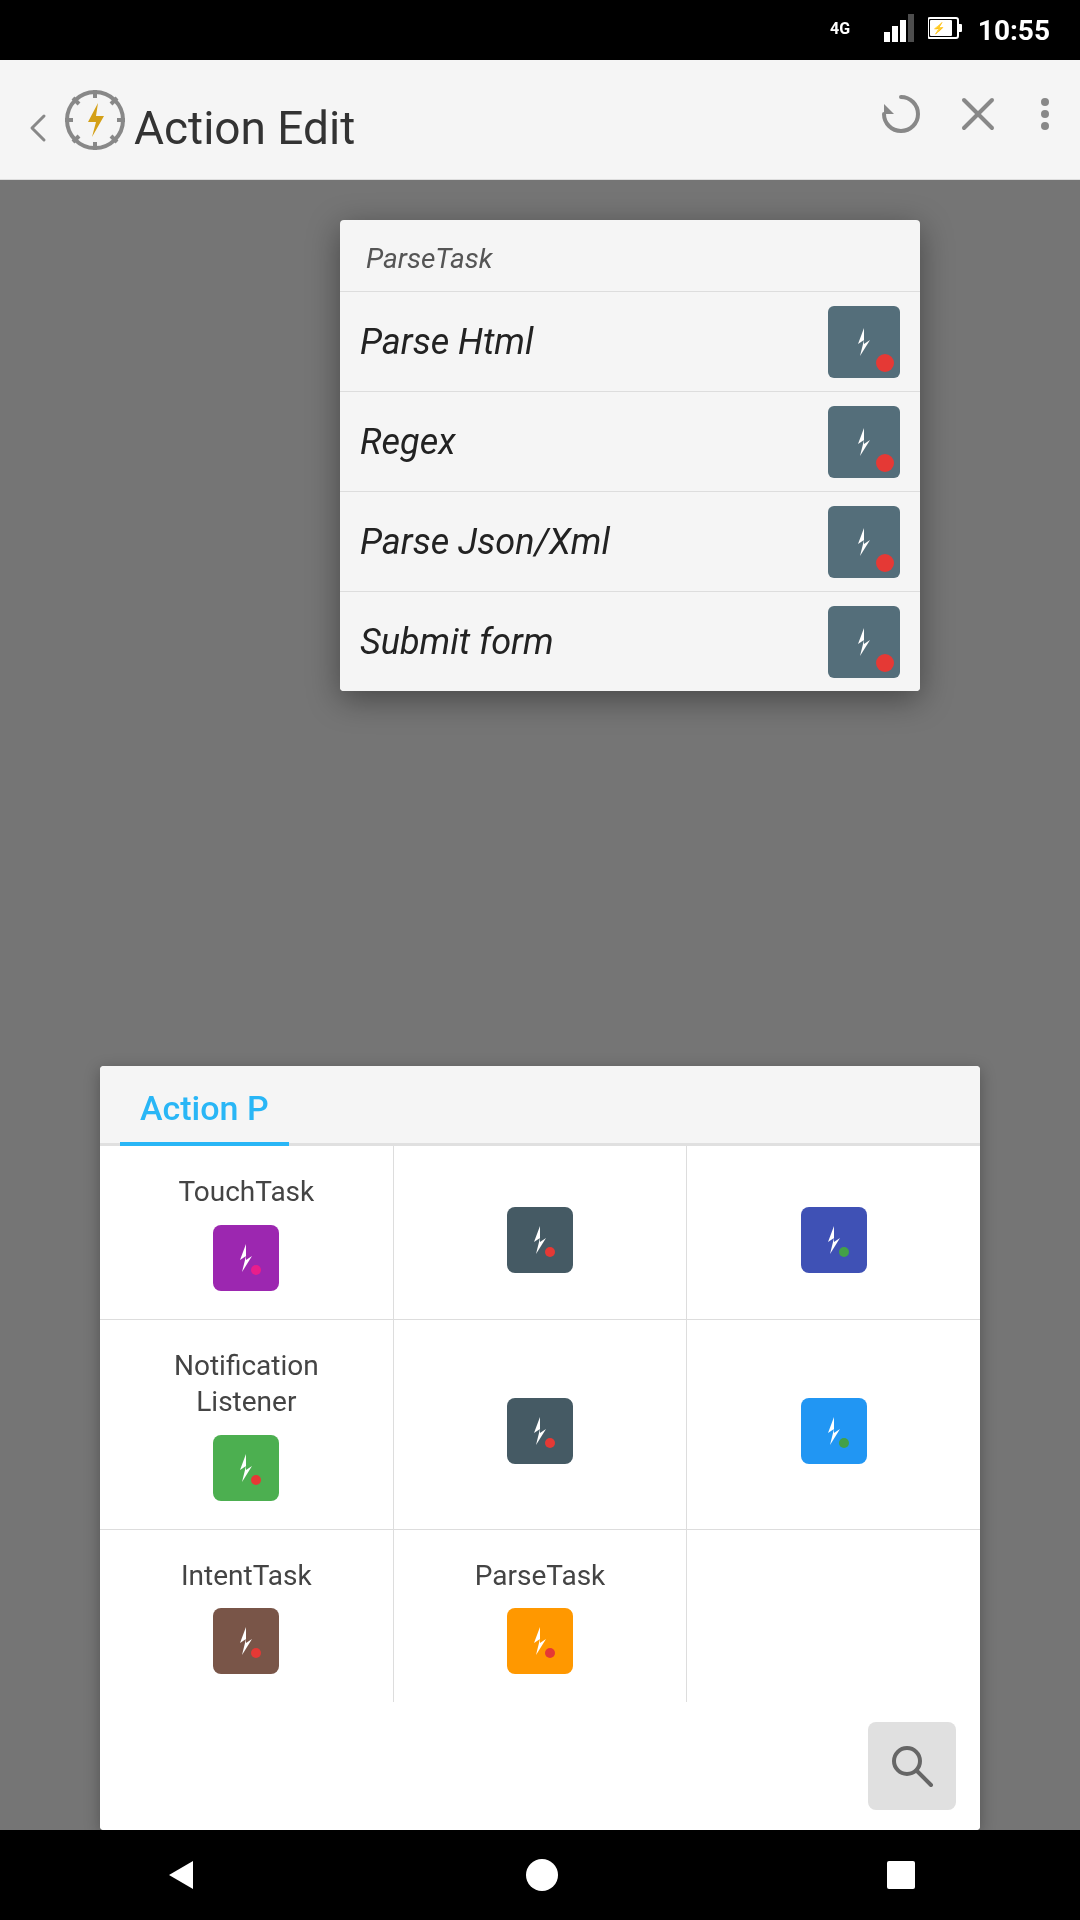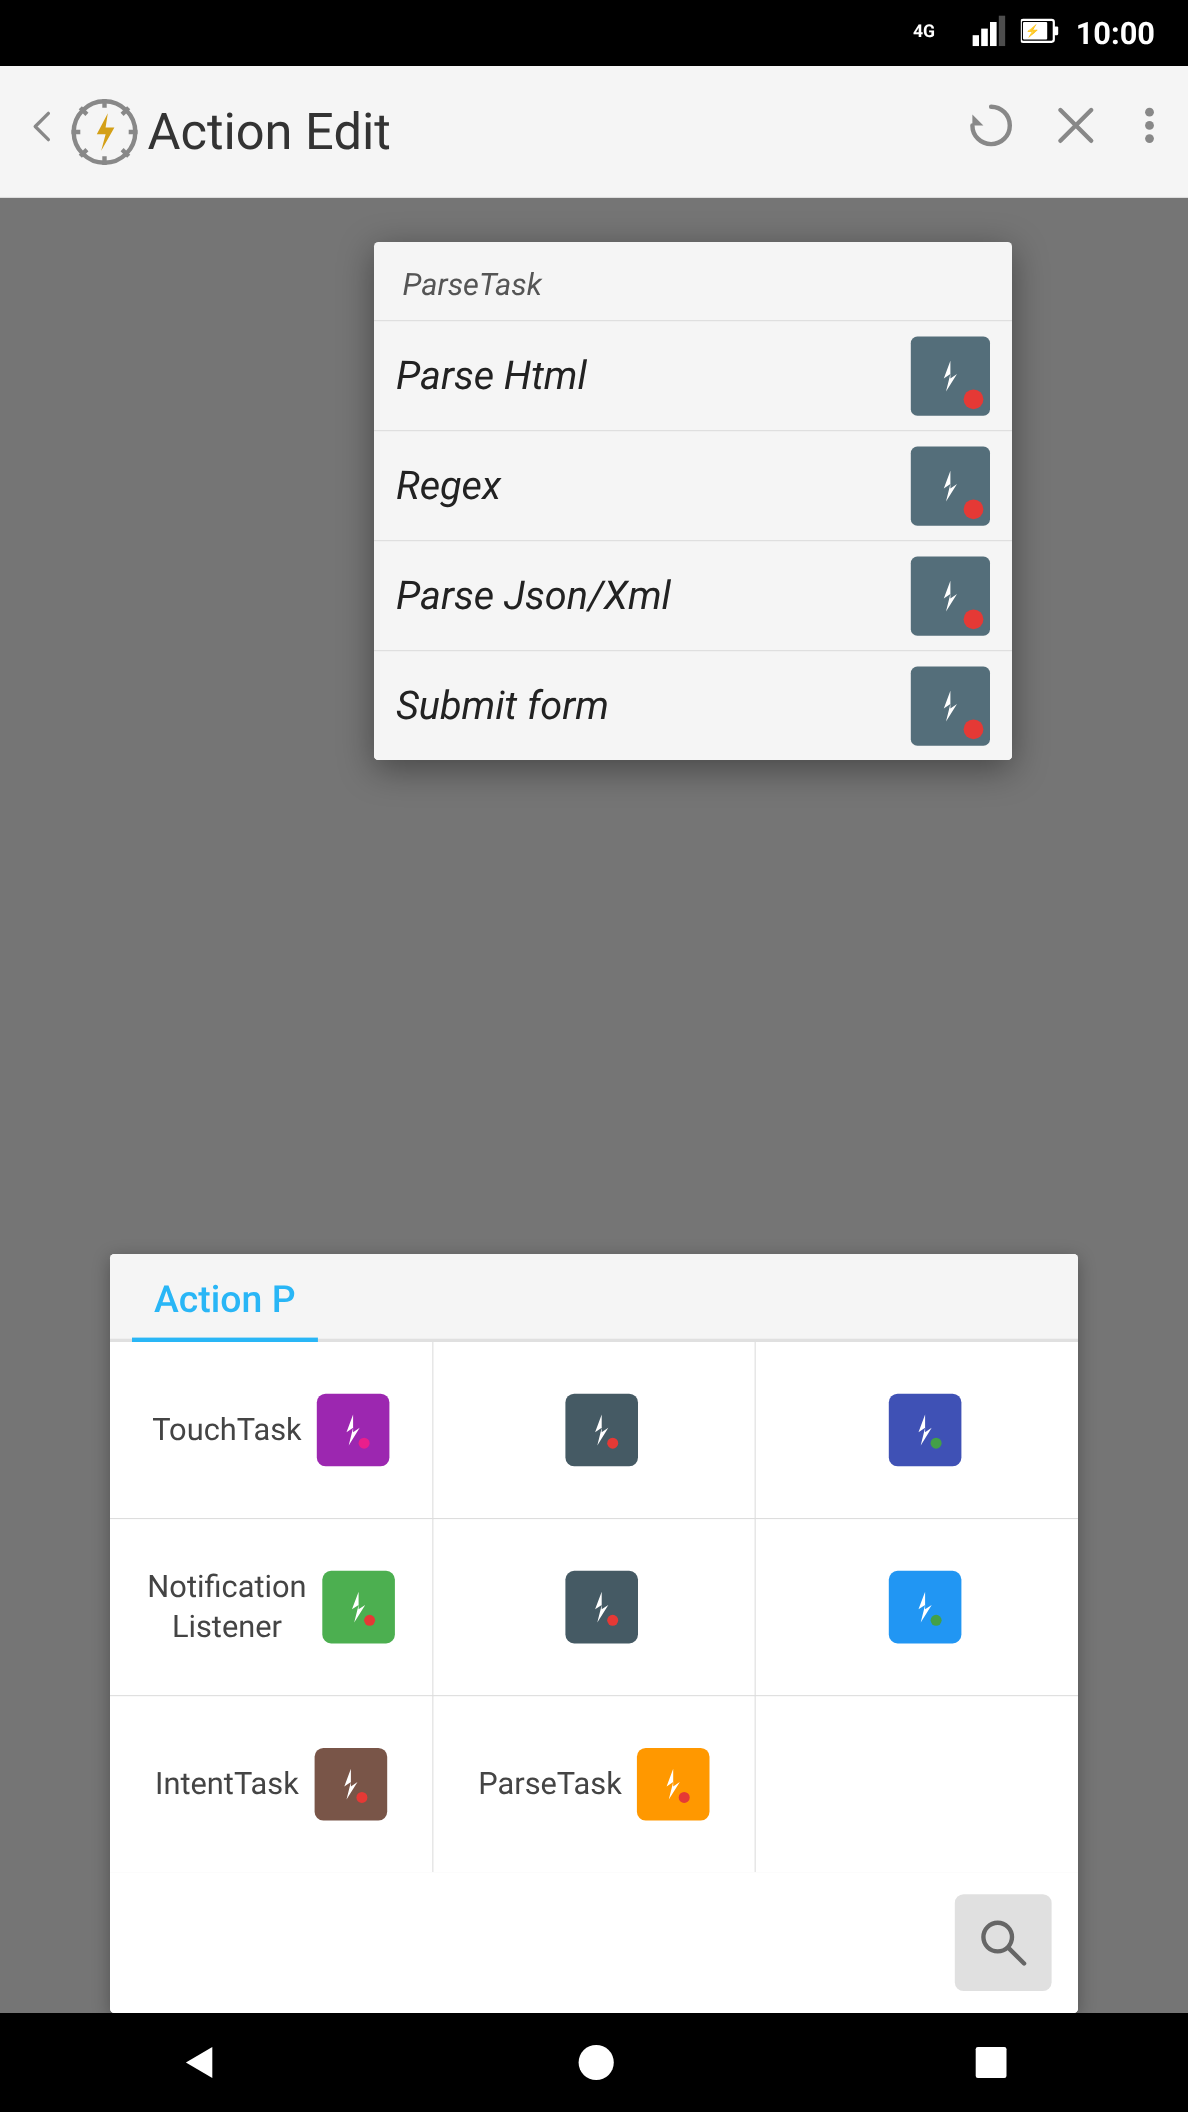--- a/index.html
+++ b/index.html
@@ -45,21 +45,21 @@
       height: 120px;
       background: #f5f5f5;
       display: flex;
       align-items: center;
       padding: 0 20px;
       gap: 20px;
       border-bottom: 1px solid #ddd;
     }
     .top-bar-left {
       display: flex;
-      align-items: center;
+      align-items: flex-end;
       gap: 4px;
       flex: 1;
     }
     .back-icon {
       color: #888;
       font-size: 36px;
     }
     .app-logo {
       width: 70px;
       height: 70px;
@@ -123,21 +123,21 @@
     
     .task-grid {
       display: grid;
       grid-template-columns: repeat(3, 1fr);
       gap: 1px;
       background: #ddd;
     }
     .task-cell {
       background: #fff;
       display: flex;
-      flex-direction: row;
+      flex-direction: column;
       align-items: center;
       justify-content: center;
       padding: 28px 16px;
       min-height: 160px;
       gap: 14px;
     }
     .task-name {
       font-size: 28px;
       color: #444;
       text-align: center;
@@ -274,21 +274,21 @@
       </svg>
     </span>
     <span>
       <svg width="36" height="26" viewBox="0 0 36 26">
         <rect x="0" y="3" width="30" height="20" rx="2" ry="2" fill="none" stroke="white" stroke-width="2"></rect>
         <rect x="30" y="9" width="4" height="8" rx="1" fill="white"></rect>
         <rect x="2" y="5" width="22" height="16" rx="1" fill="white"></rect>
         <text x="4" y="17" fill="#000" font-size="11" font-weight="bold">⚡</text>
       </svg>
     </span>
-    <span class="status-text">10:00</span>
+    <span class="status-text">10:55</span>
   </div>
 </div>
 
 <div class="top-bar">
   <div class="top-bar-left">
     <span class="back-icon">
       <svg width="36" height="36" viewBox="0 0 36 36">
         <polyline points="24,6 12,18 24,30" stroke="#888" stroke-width="3" fill="none" stroke-linecap="round" stroke-linejoin="round"></polyline>
       </svg>
     </span>

